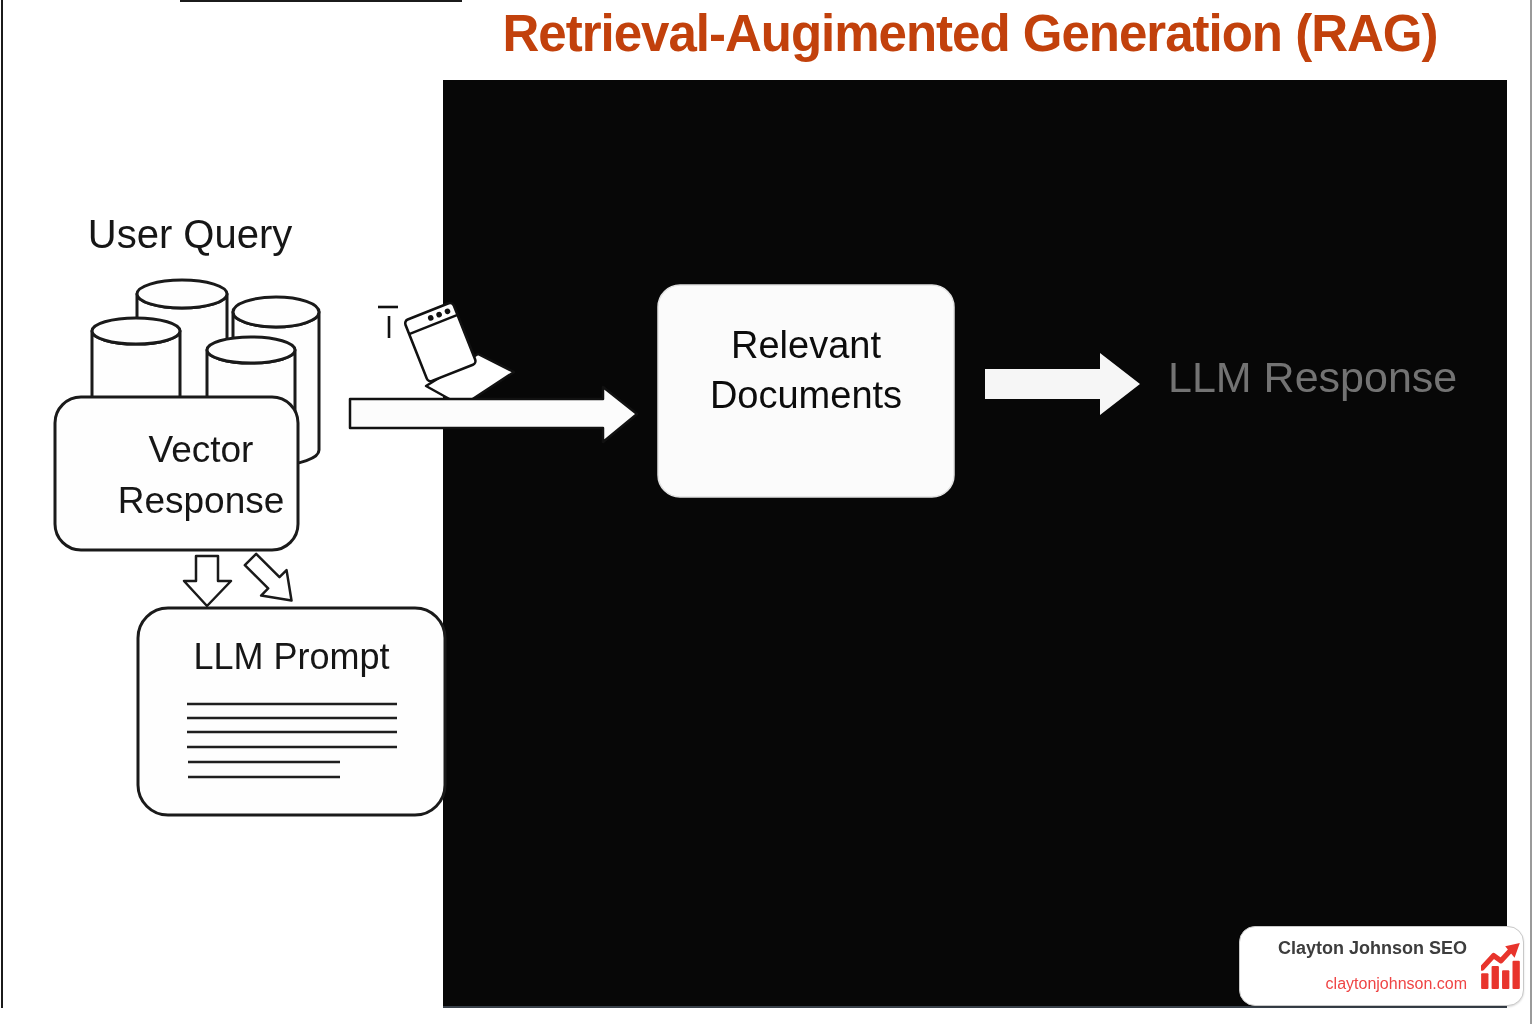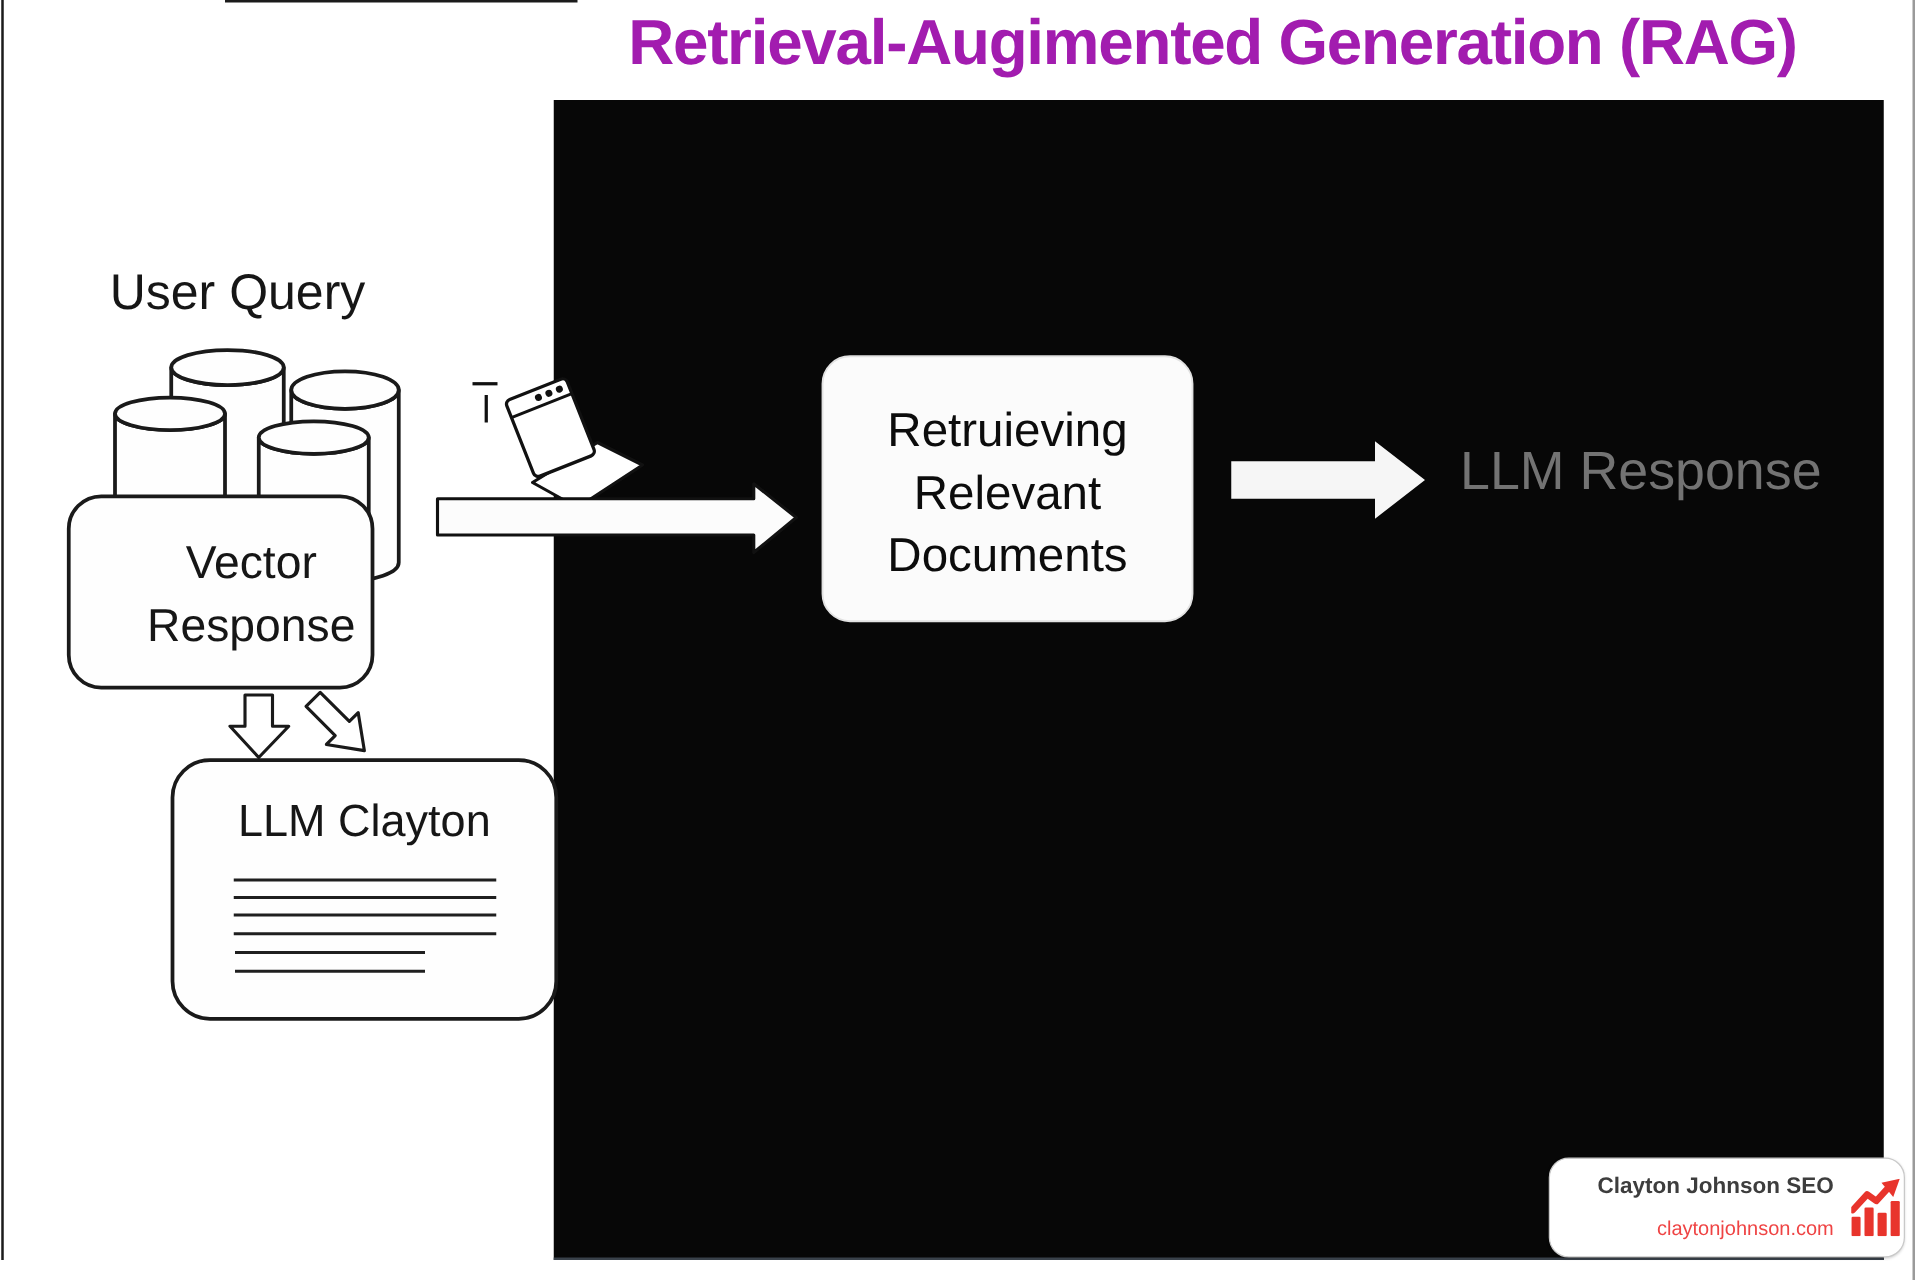--- a/index.html
+++ b/index.html
@@ -8,21 +8,21 @@
     background:#ffffff;font-family:"Liberation Sans","DejaVu Sans",sans-serif;
   }
   .abs{position:absolute;}
   
   #edge-left{left:1px;top:0;width:2px;height:1008px;background:#1b1b1b;}
   #edge-top{left:180px;top:0;width:282px;height:2px;background:#1b1b1b;}
   #edge-right{left:1530px;top:0;width:2px;height:1024px;background:#9a9a9a;}
   
   #title{
     left:440px;top:4px;width:1060px;text-align:center;
-    font-size:51px;font-weight:bold;letter-spacing:-1px;color:#a21caf;
+    font-size:51px;font-weight:bold;letter-spacing:-1px;color:#c2410c;
     white-space:nowrap;
   }
   
   #panel{
     left:443px;top:80px;width:1064px;height:928px;background:#070707;
     border-bottom:2px solid #39414a;box-sizing:border-box;
   }
   
   #shapes{left:0;top:0;width:1536px;height:1024px;pointer-events:none;}
   
@@ -108,24 +108,23 @@
 
   <div id="title" class="abs lbl">Retrieval-Augimented Generation (RAG)</div>
 
   <div id="user-query" class="abs lbl">User Query</div>
 
   <div id="vector-db" class="abs lbl">
     <div>Vector</div>
     <div>Response</div>
   </div>
 
-  <div id="llm-prompt" class="abs lbl">LLM Clayton</div>
+  <div id="llm-prompt" class="abs lbl">LLM Prompt</div>
 
   <div id="retrieving" class="abs lbl">
-    <div>Retruieving</div>
     <div>Relevant</div>
     <div>Documents</div>
   </div>
 
   <div id="llm-response" class="abs lbl">LLM Response</div>
 
   <div id="badge" class="abs">
     <div class="txt">
       <div class="name">Clayton Johnson SEO</div>
       <div class="site">claytonjohnson.com</div>

